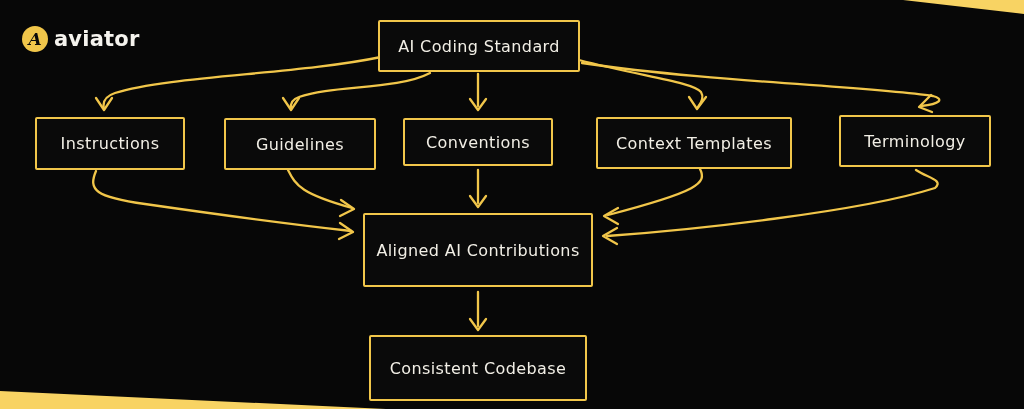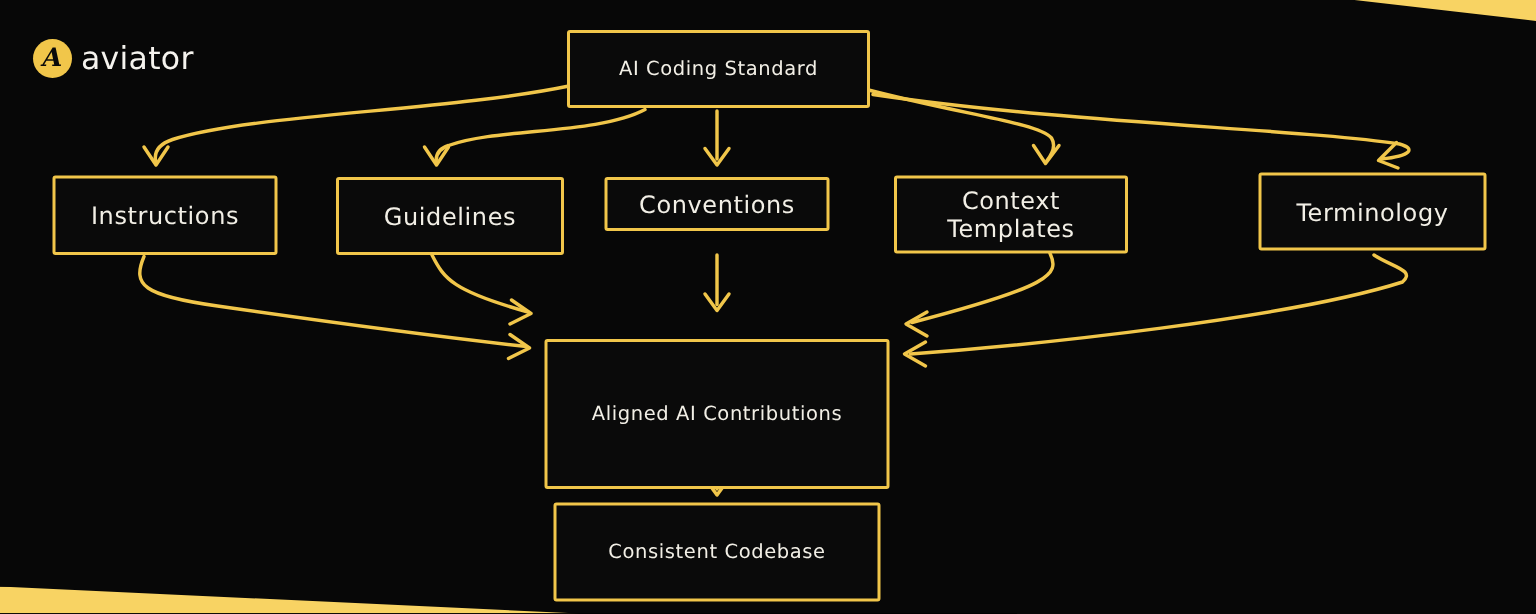--- a/index.html
+++ b/index.html
@@ -19,43 +19,43 @@
   
   .brand{position:absolute;left:22px;top:26px;display:flex;align-items:center;gap:6px;}
   .brand .mark{
     width:26px;height:26px;border-radius:50%;
     background:#f1c64a;color:#0a0a0a;
     display:flex;align-items:center;justify-content:center;
     font-family:"DejaVu Serif", serif;font-style:italic;font-weight:bold;font-size:17px;
     line-height:1;
   }
   .brand .word{
-    color:#f5f3ee;font-weight:normal;font-size:21px;letter-spacing:0.2px;
+    color:#f5f3ee;font-weight:bold;font-size:21px;letter-spacing:0.2px;
   }
   
   .node{
     position:absolute;
     border:2px solid #f1c64a;
     border-radius:2px;
     background:#0a0a0a;
     color:#f2efe6;
     display:flex;align-items:center;justify-content:center;
     text-align:center;
     letter-spacing:0.4px;
     box-sizing:border-box;
   }
   .node.small{font-size:16px;}
-  .node.big{font-size:13px;text-align:right;}
+  .node.big{font-size:16px;text-align:right;}
   #node-root{left:378px;top:20px;width:202px;height:52px;}
   #node-instructions{left:35px;top:117px;width:150px;height:53px;}
   #node-guidelines{left:224px;top:118px;width:152px;height:52px;}
-  #node-conventions{left:403px;top:118px;width:150px;height:36px;}
-  #node-context-templates{left:596px;top:117px;width:156px;height:52px;}
+  #node-conventions{left:403px;top:118px;width:150px;height:48px;}
+  #node-context-templates{left:596px;top:117px;width:196px;height:52px;}
   #node-terminology{left:839px;top:115px;width:152px;height:52px;align-items:center;}
-  #node-aligned{left:363px;top:226px;width:230px;height:100px;}
+  #node-aligned{left:363px;top:213px;width:230px;height:74px;}
   #node-consistent{left:369px;top:335px;width:218px;height:66px;}
   svg.arrows{position:absolute;left:0;top:0;width:1024px;height:409px;pointer-events:none;}
   svg.arrows path{fill:none;stroke:#f1c64a;stroke-width:2.3;stroke-linecap:round;stroke-linejoin:round;}
 </style>
 </head>
 <body>
 
 <div class="stage">
 
   <div class="wedge top-right"></div>

